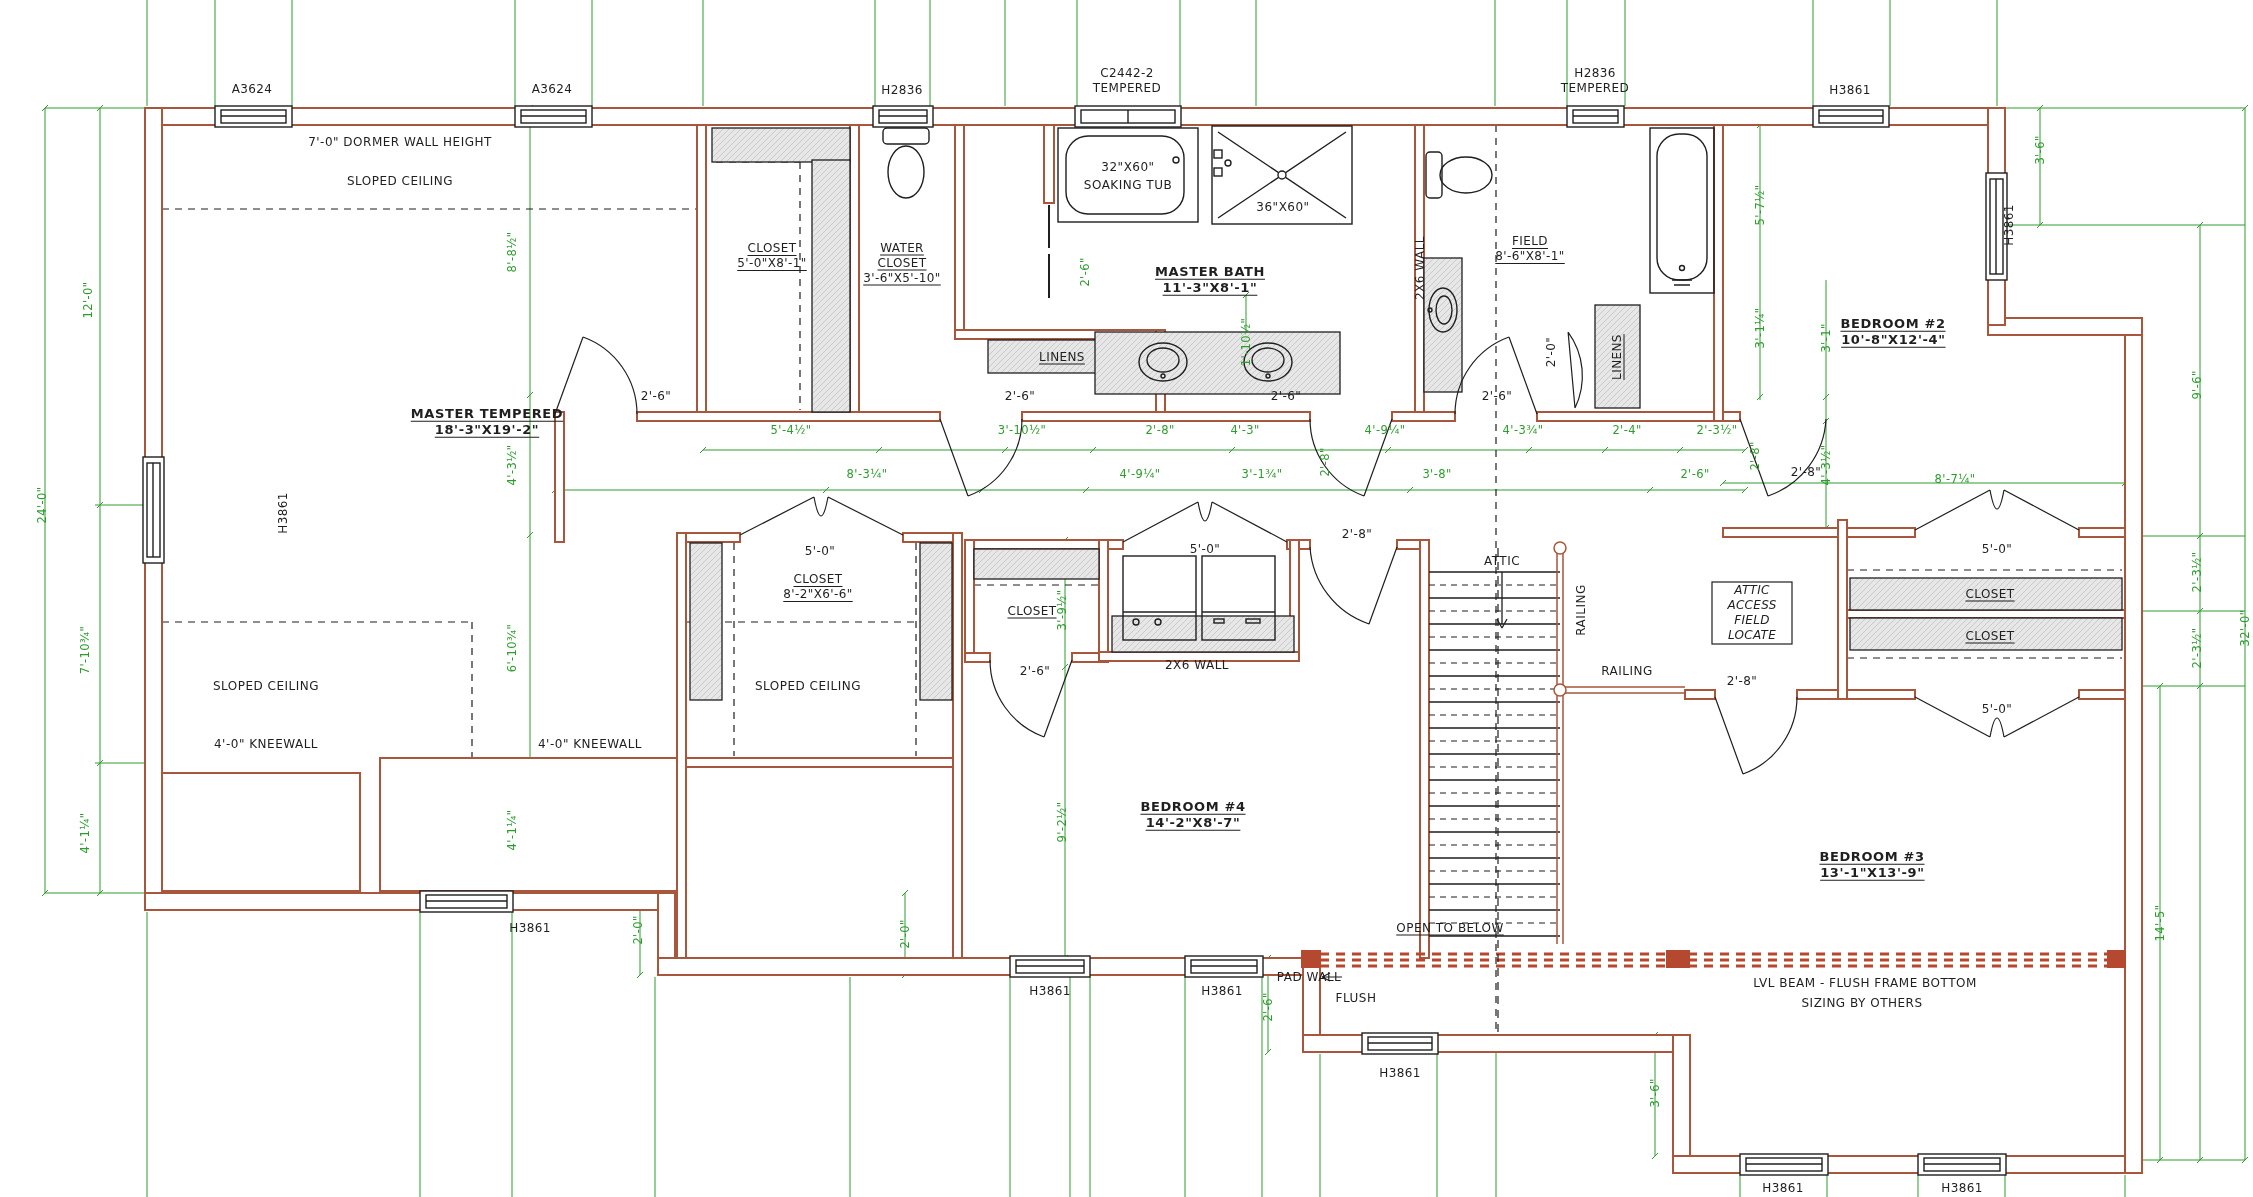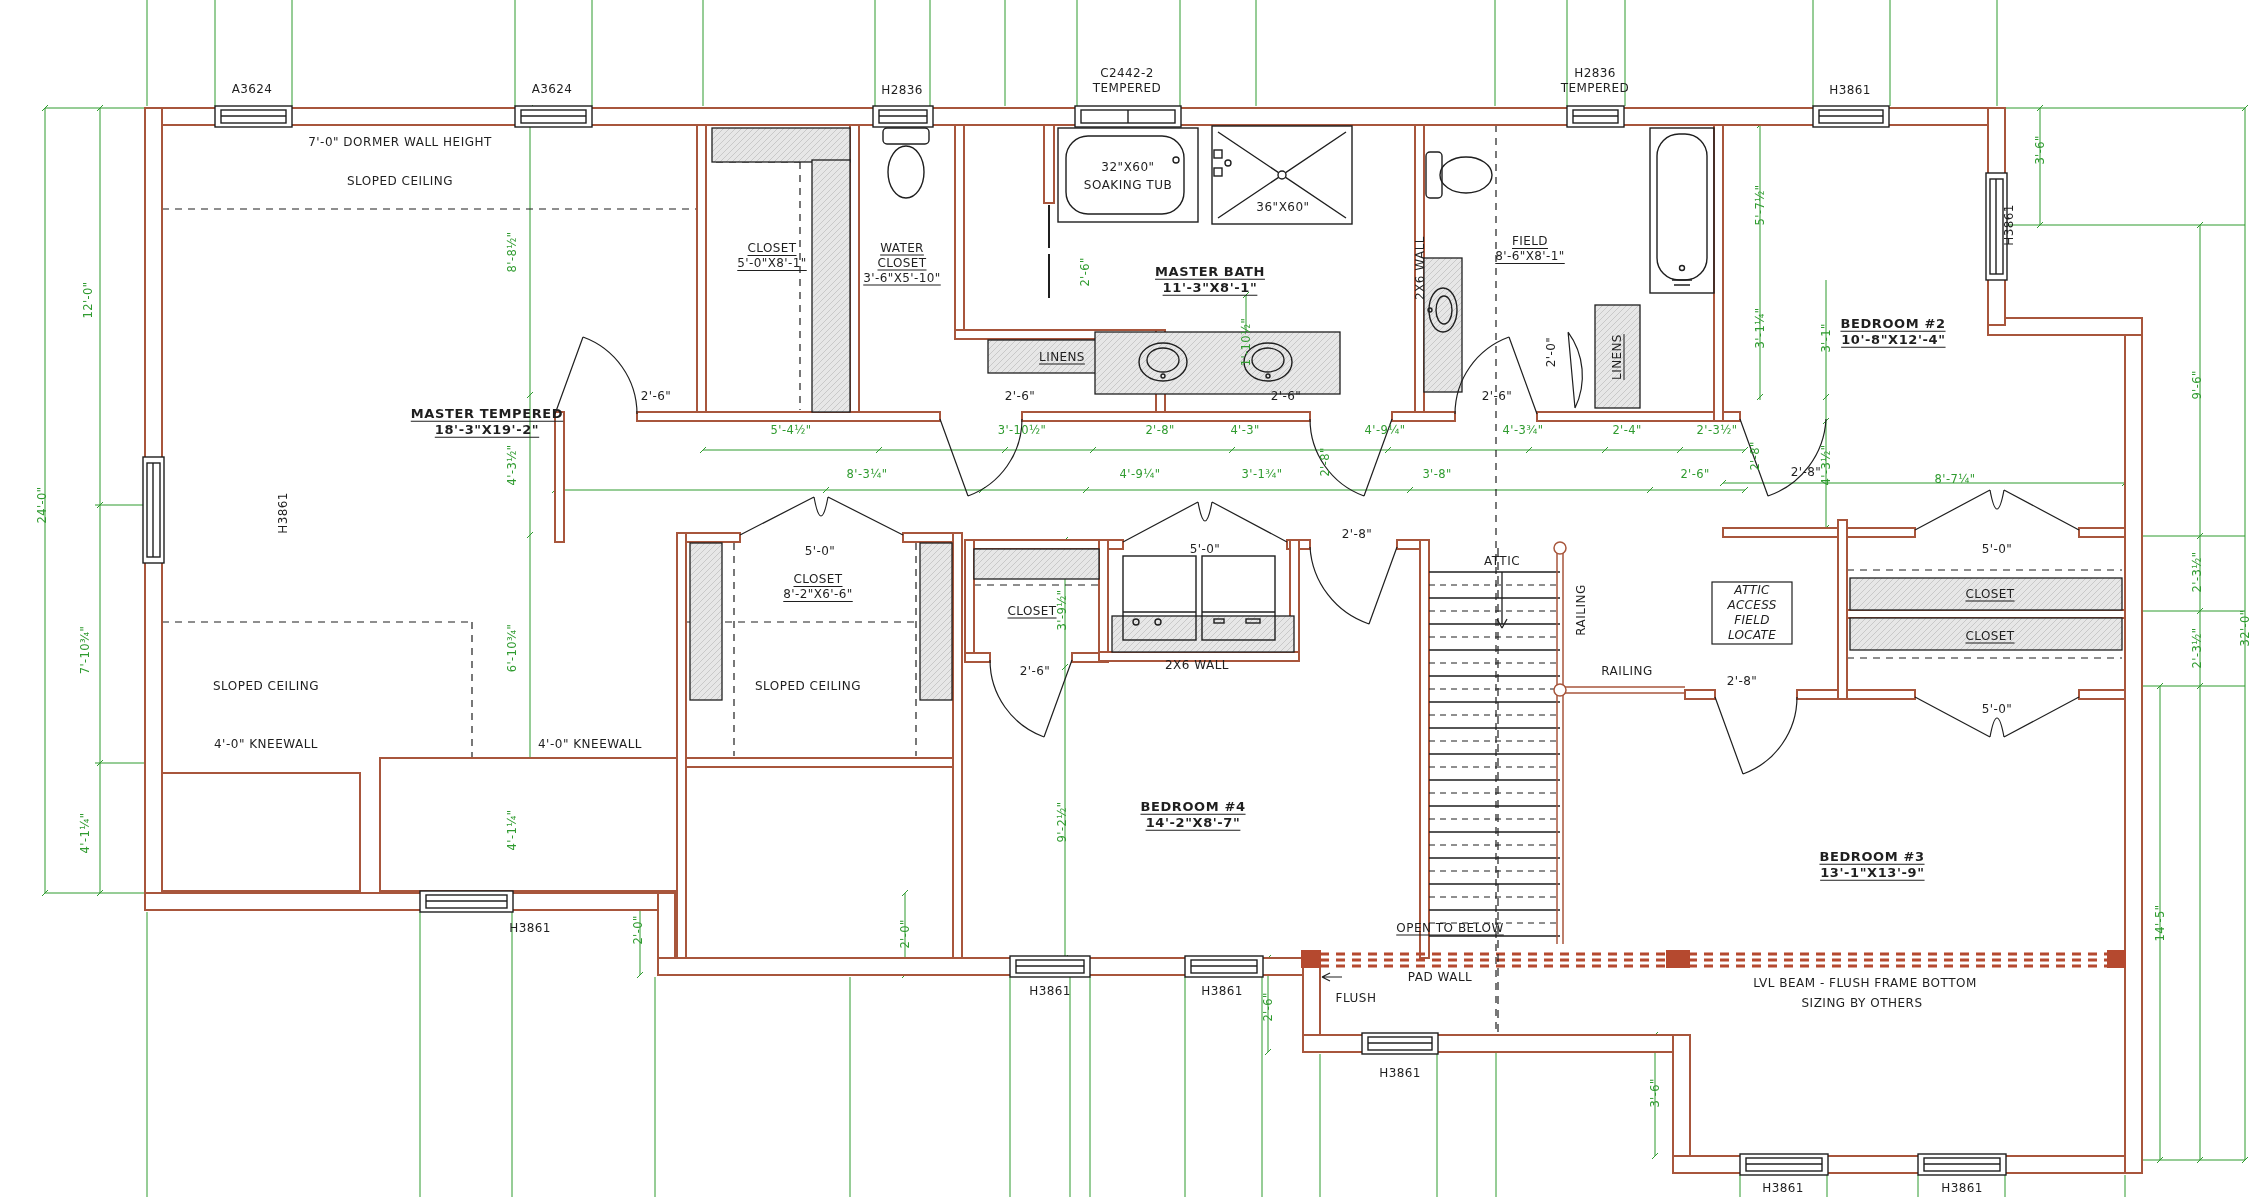--- a/index.html
+++ b/index.html
@@ -446,18 +446,18 @@
       <div class="lbl note" style="left: 1502px; top: 561px;">ATTIC</div>
       <div class="lbl note rot" style="left: 1581px; top: 610px;">RAILING</div>
       <div class="lbl note" style="left: 1627px; top: 671px;">RAILING</div>
       <div class="lbl small" style="left: 1752px; top: 613px;">
         <div>ATTIC</div>
         <div>ACCESS</div>
         <div>FIELD</div>
         <div>LOCATE</div>
       </div>
       <div class="lbl note u" style="left: 1450px; top: 928px;">OPEN TO BELOW</div>
-      <div class="lbl note" style="left: 1440px; top: 977px;">PAD WALL</div>
+      <div class="lbl note" style="left: 1309px; top: 977px;">PAD WALL</div>
       <div class="lbl note" style="left: 1356px; top: 998px;">FLUSH</div>
       <div class="lbl note" style="left: 1865px; top: 983px;">LVL BEAM - FLUSH FRAME BOTTOM</div>
       <div class="lbl note" style="left: 1862px; top: 1003px;">SIZING BY OTHERS</div>
     </div>
 </div>
 
 </body></html>

